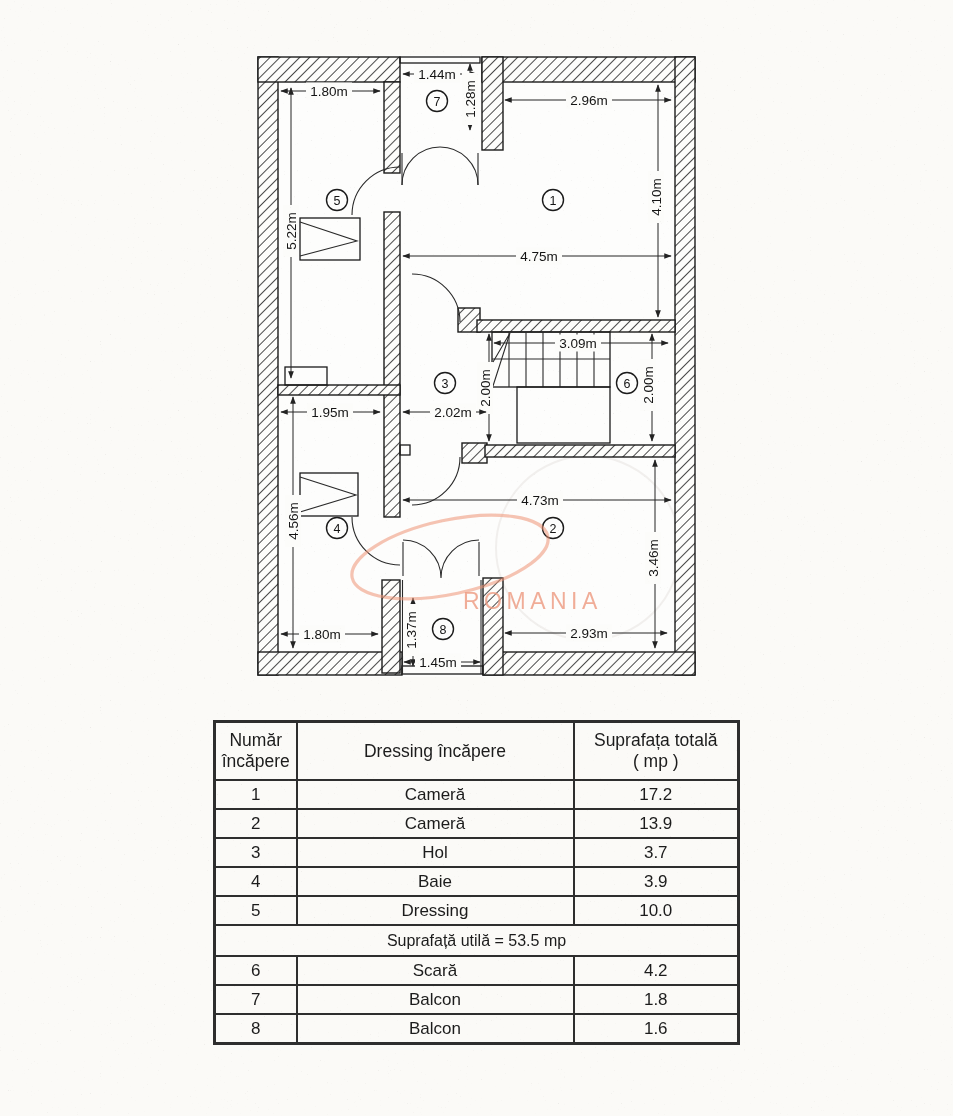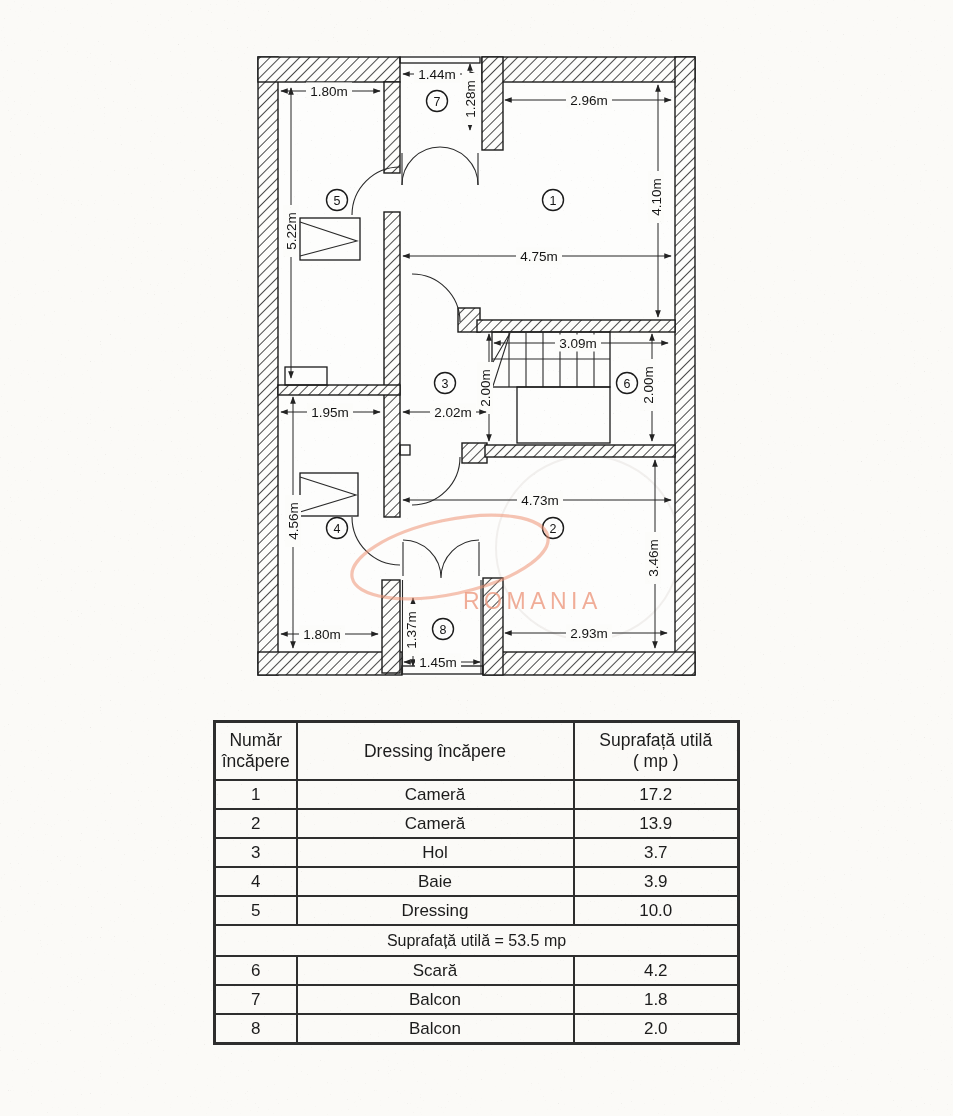--- a/index.html
+++ b/index.html
@@ -256,21 +256,21 @@
       <col style="width:165px">
     </colgroup>
   <tbody>
       <tr class="hdr-row">
     <th>
       <div>Număr</div>
       <div>încăpere</div>
     </th>
     <th>Dressing încăpere</th>
     <th>
-      <div>Suprafață utilă</div>
+      <div>Suprafața totală</div>
       <div>( mp )</div>
     </th>
   </tr>
   <tr class="data-row">
     <td>1</td>
     <td>Cameră</td>
     <td>17.2</td>
   </tr>
   <tr class="data-row">
     <td>2</td>
@@ -301,21 +301,21 @@
     <td>4.2</td>
   </tr>
   <tr class="data-row">
     <td>7</td>
     <td>Balcon</td>
     <td>1.8</td>
   </tr>
   <tr class="data-row">
     <td>8</td>
     <td>Balcon</td>
-    <td>2.0</td>
+    <td>1.6</td>
   </tr>
 </tbody>
   </table>
 
 <svg class="noise-layer" width="953" height="1116">
   <filter id="noisef">
     <feTurbulence type="fractalNoise" baseFrequency="0.7" numOctaves="2" seed="7" stitchTiles="stitch"></feTurbulence>
     <feColorMatrix type="matrix" values="0 0 0 0 0.15  0 0 0 0 0.13  0 0 0 0 0.12  1.4 0 0 0 -1.05"></feColorMatrix>
   </filter>
   <rect width="953" height="1116" filter="url(#noisef)" opacity="0.45"></rect>

